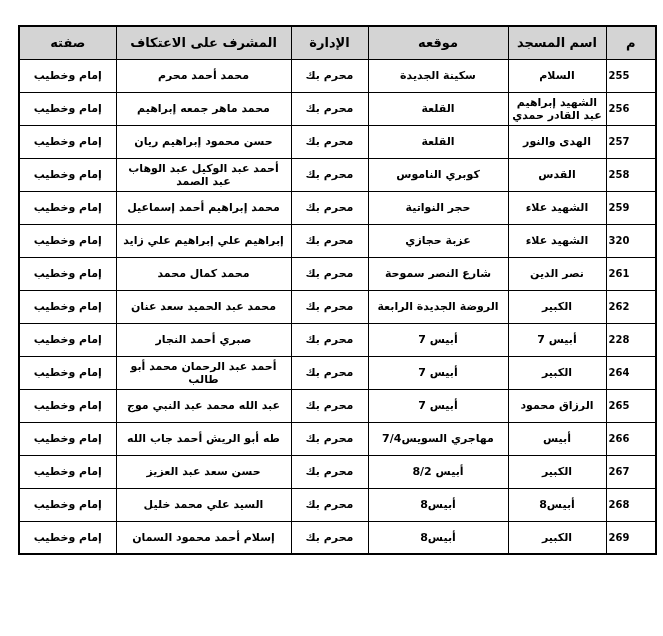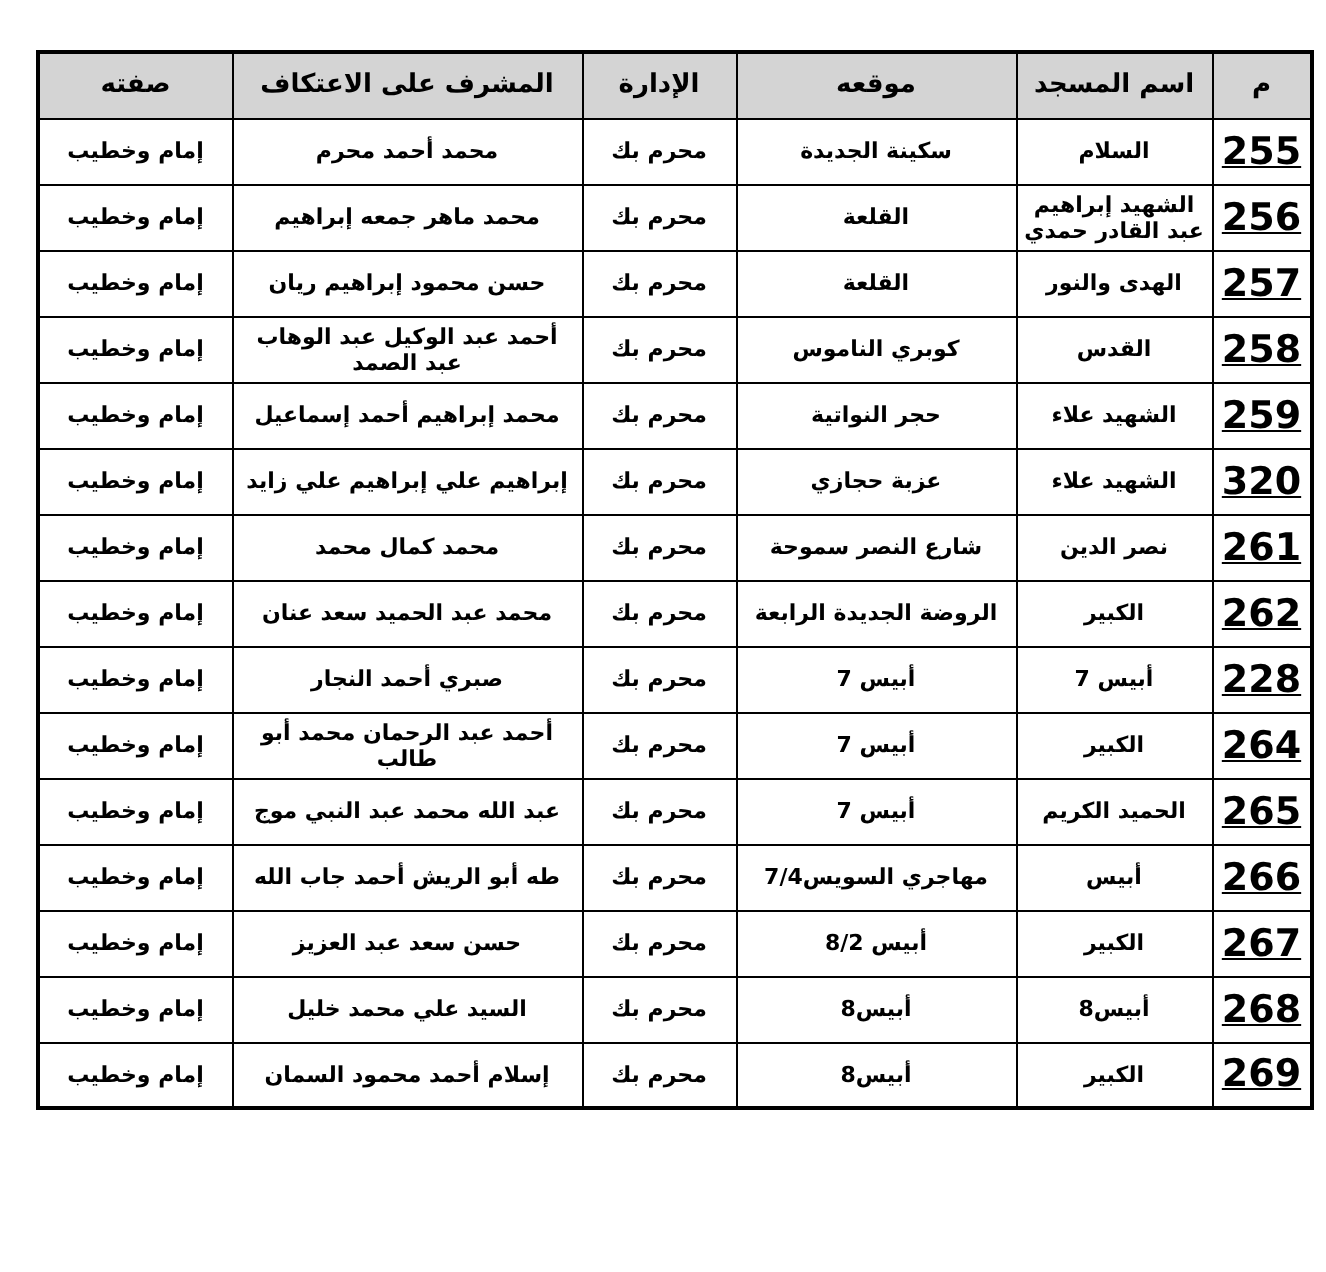--- a/index.html
+++ b/index.html
@@ -34,25 +34,24 @@
   th{
     background:var(--header-bg,#d4d4d4);
     font-size:13px;
     text-align:center;
   }
   td{
     font-size:11px;
     background:#ffffff;
   }
   td.col-num{
-    font-size:19px;
-    text-align:center;
+    font-size:10px;
+    text-align:left;
     padding:0 2px;
     font-family:"DejaVu Sans", sans-serif;
-    text-decoration:underline;
   }
   col.c-num{width:50px;}
   col.c-mosque{width:98px;}
   col.c-location{width:140px;}
   col.c-admin{width:77px;}
   col.c-supervisor{width:175px;}
   col.c-title{width:97px;}
 </style>
 </head>
 <body style="background: rgb(255, 255, 255);">
@@ -153,21 +152,21 @@
         <tr>
           <td class="col-num">264</td>
           <td class="col-mosque">الكبير</td>
           <td class="col-location">أبيس 7</td>
           <td class="col-admin">محرم بك</td>
           <td class="col-supervisor">أحمد عبد الرحمان محمد أبو طالب</td>
           <td class="col-title">إمام وخطيب</td>
         </tr>
         <tr>
           <td class="col-num">265</td>
-          <td class="col-mosque">الحميد الكريم</td>
+          <td class="col-mosque">الرزاق محمود</td>
           <td class="col-location">أبيس 7</td>
           <td class="col-admin">محرم بك</td>
           <td class="col-supervisor">عبد الله محمد عبد النبي موج</td>
           <td class="col-title">إمام وخطيب</td>
         </tr>
         <tr>
           <td class="col-num">266</td>
           <td class="col-mosque">أبيس</td>
           <td class="col-location">مهاجري السويس7/4</td>
           <td class="col-admin">محرم بك</td>

